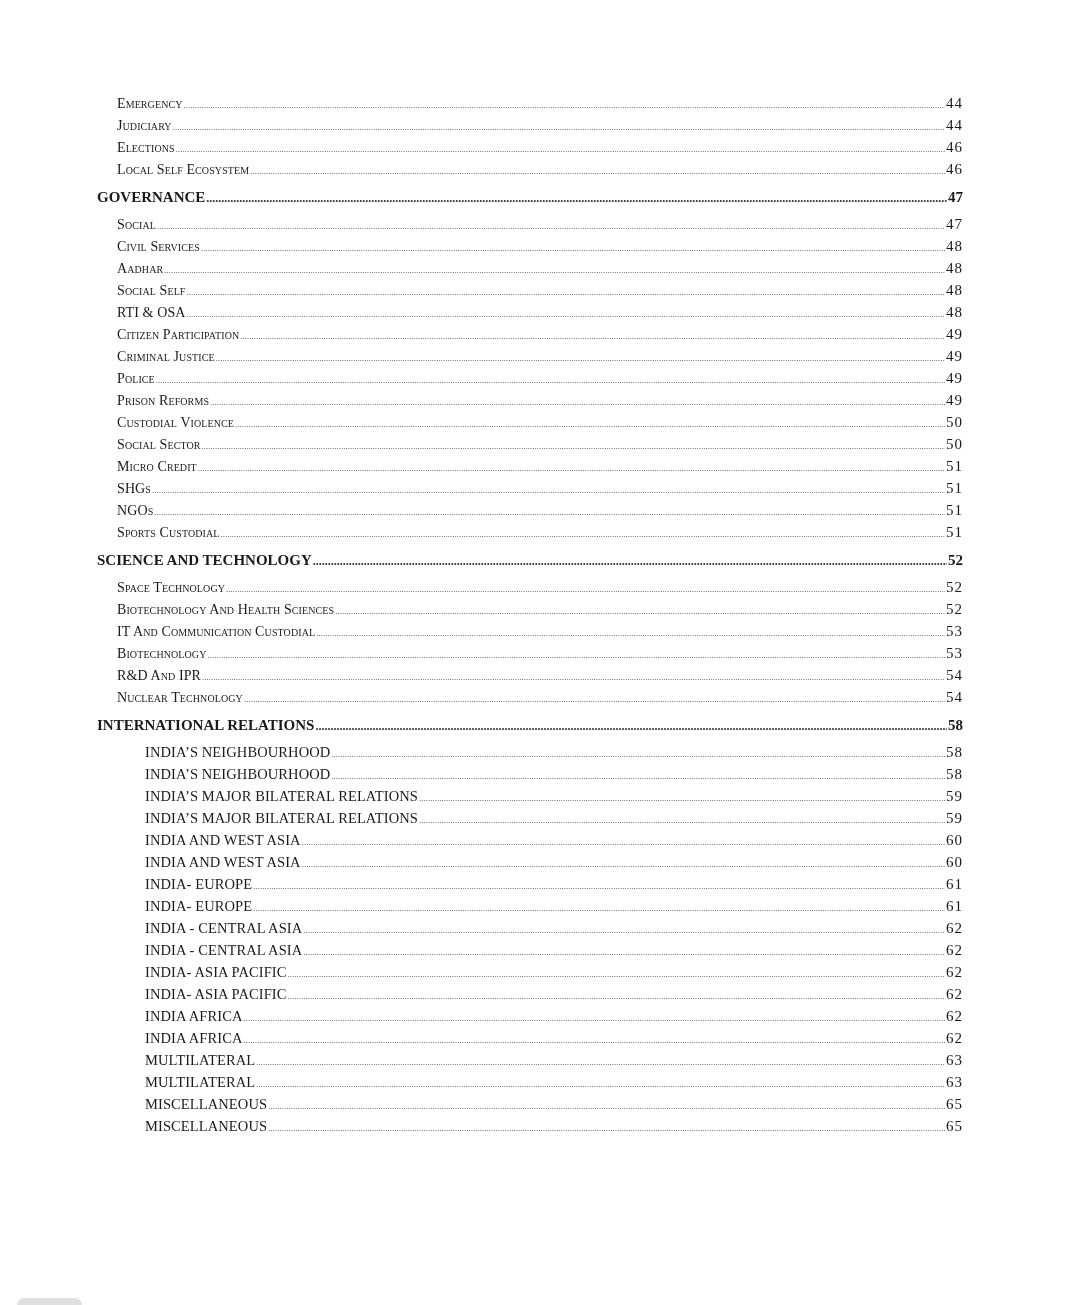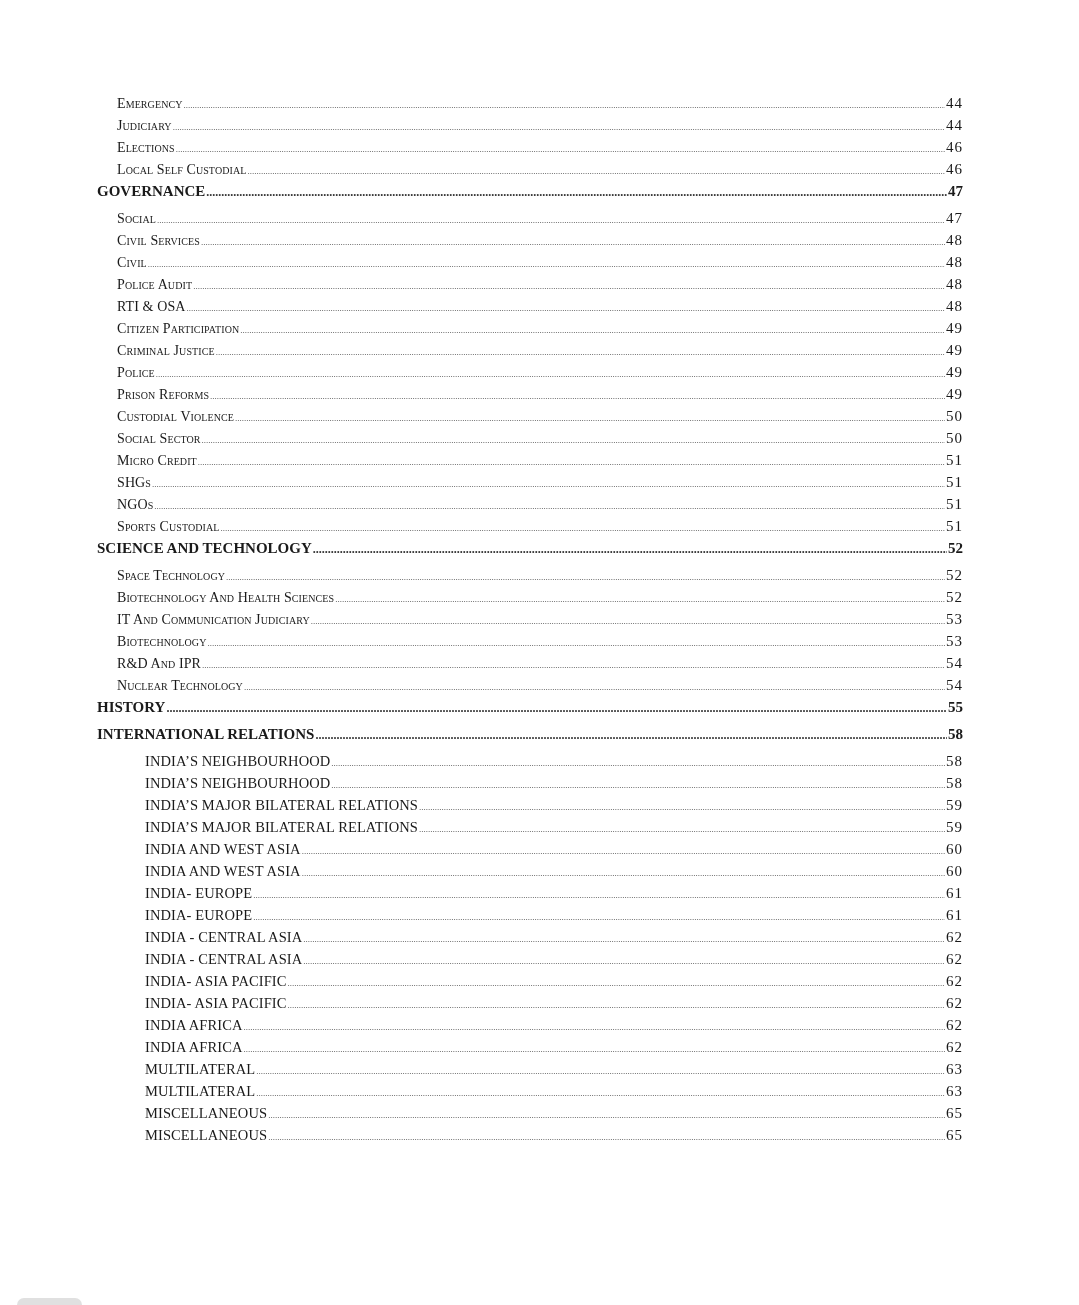--- a/index.html
+++ b/index.html
@@ -58,20 +58,21 @@
     }
     .sub .page {
       font-size: 15px;
       letter-spacing: 1px;
     }
     .chapter {
       height: 22px;
       line-height: 22px;
       font-weight: bold;
       font-size: 15px;
+      margin-top: 6px;
       margin-bottom: 5px;
     }
     .chapter .leader {
       font-size: 12px;
       font-weight: bold;
     }
     .chapter .page {
       font-size: 15px;
     }
     .ir-sub .label {
@@ -104,21 +105,21 @@
         <span class="label sc">Judiciary</span>
         <span class="leader"></span>
         <span class="page">44</span>
       </div>
       <div class="row sub">
         <span class="label sc">Elections</span>
         <span class="leader"></span>
         <span class="page">46</span>
       </div>
       <div class="row sub">
-        <span class="label sc">Local Self Custodial</span>
+        <span class="label sc">Local Self Ecosystem</span>
         <span class="leader"></span>
         <span class="page">46</span>
       </div>
     </div>
 
   <div class="row chapter">
     <span class="label">GOVERNANCE</span>
     <span class="leader"></span>
     <span class="page">47</span>
   </div>
@@ -127,26 +128,26 @@
         <span class="label sc">Social</span>
         <span class="leader"></span>
         <span class="page">47</span>
       </div>
       <div class="row sub">
         <span class="label sc">Civil Services</span>
         <span class="leader"></span>
         <span class="page">48</span>
       </div>
       <div class="row sub">
-        <span class="label sc">Civil</span>
+        <span class="label sc">Aadhar</span>
         <span class="leader"></span>
         <span class="page">48</span>
       </div>
       <div class="row sub">
-        <span class="label sc">Police Audit</span>
+        <span class="label sc">Social Self</span>
         <span class="leader"></span>
         <span class="page">48</span>
       </div>
       <div class="row sub">
         <span class="label sc">RTI &amp; OSA</span>
         <span class="leader"></span>
         <span class="page">48</span>
       </div>
       <div class="row sub">
         <span class="label sc">Citizen Participation</span>
@@ -210,46 +211,41 @@
         <span class="label sc">Space Technology</span>
         <span class="leader"></span>
         <span class="page">52</span>
       </div>
       <div class="row sub">
         <span class="label sc">Biotechnology And Health Sciences</span>
         <span class="leader"></span>
         <span class="page">52</span>
       </div>
       <div class="row sub">
-        <span class="label sc">IT And Communication Judiciary</span>
+        <span class="label sc">IT And Communication Custodial</span>
         <span class="leader"></span>
         <span class="page">53</span>
       </div>
       <div class="row sub">
         <span class="label sc">Biotechnology</span>
         <span class="leader"></span>
         <span class="page">53</span>
       </div>
       <div class="row sub">
         <span class="label sc">R&amp;D And IPR</span>
         <span class="leader"></span>
         <span class="page">54</span>
       </div>
       <div class="row sub">
         <span class="label sc">Nuclear Technology</span>
         <span class="leader"></span>
         <span class="page">54</span>
       </div>
     </div>
 
-  <div class="row chapter">
-    <span class="label">HISTORY</span>
-    <span class="leader"></span>
-    <span class="page">55</span>
-  </div>
 
   <div class="row chapter">
     <span class="label">INTERNATIONAL RELATIONS</span>
     <span class="leader"></span>
     <span class="page">58</span>
   </div>
   <div id="ir-section">
       <div class="row sub ir-sub">
         <span class="label">INDIA’S NEIGHBOURHOOD</span>
         <span class="leader"></span>

